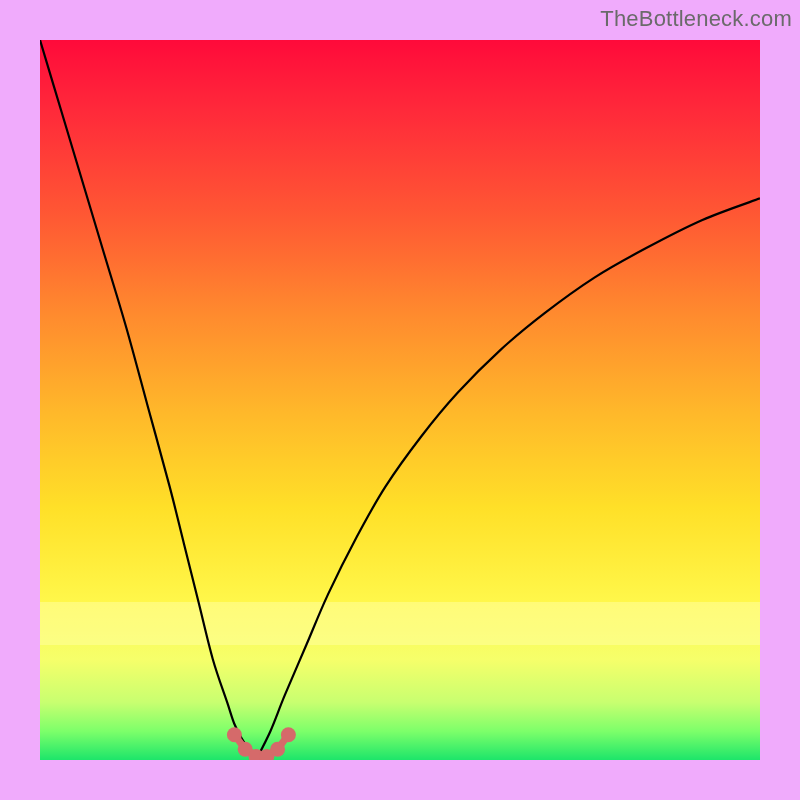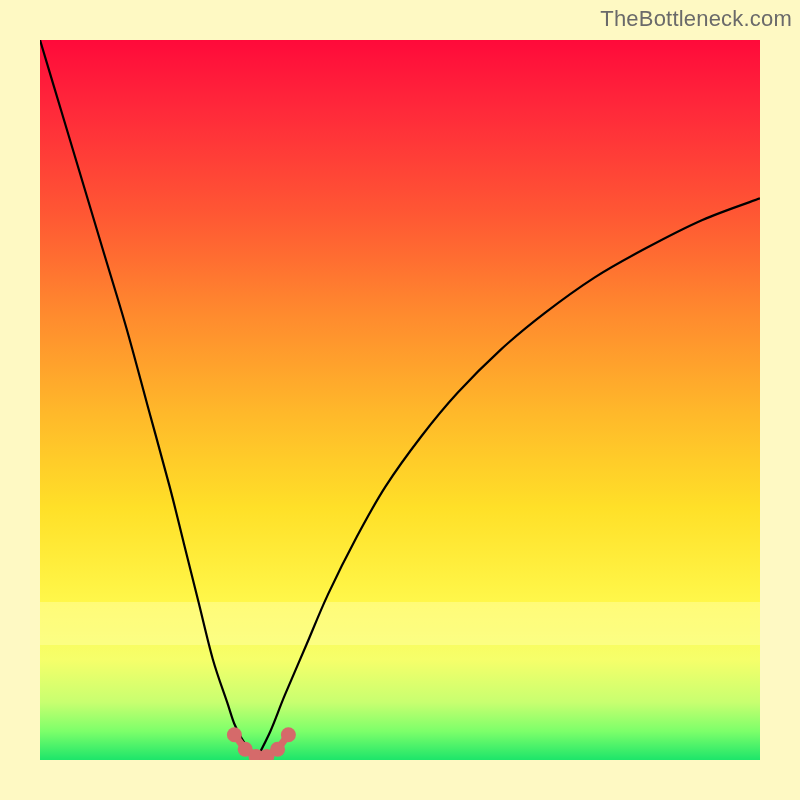--- a/index.html
+++ b/index.html
@@ -10,21 +10,21 @@
     background: #000;
     overflow: hidden;
     font-family: Arial, Helvetica, sans-serif;
   }
   #frame {
     position: absolute;
     left: 0;
     top: 0;
     width: 800px;
     height: 800px;
-    background: #fef9c3;
+    background: #f0abfc;
   }
   #plot {
     position: absolute;
     left: 40px;
     top: 40px;
     width: 720px;
     height: 720px;
     background: linear-gradient(to bottom,
       #ff0a3a 0%,
       #ff2a3a 10%,

